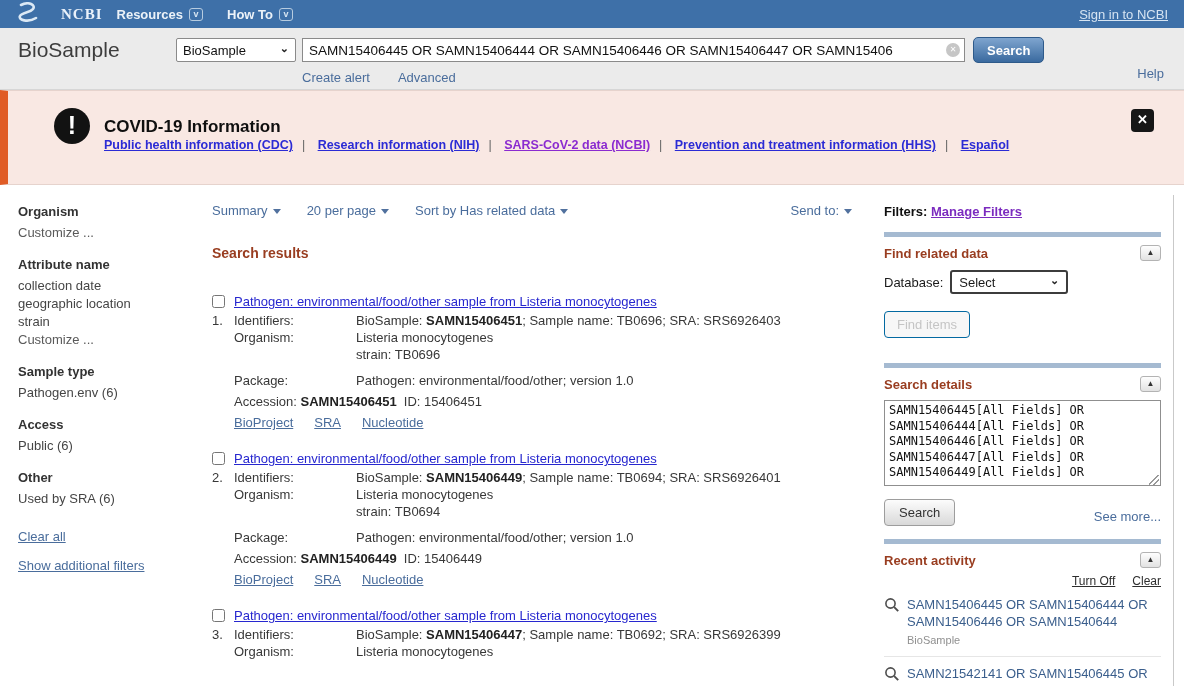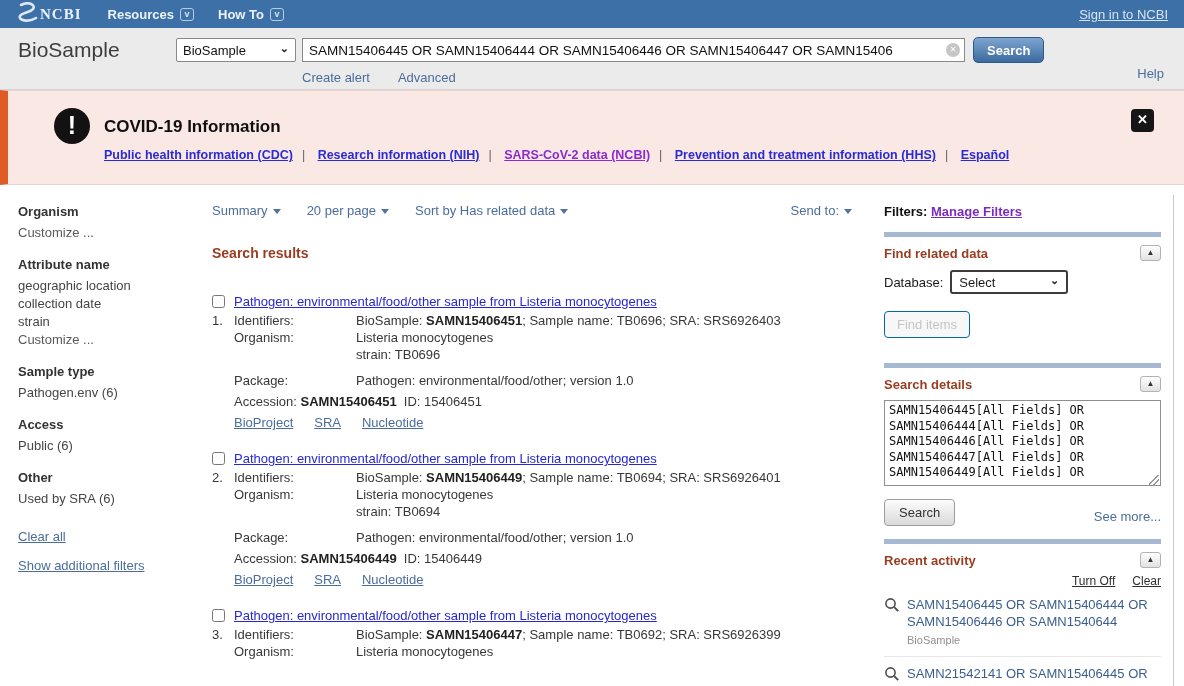--- a/index.html
+++ b/index.html
@@ -3,21 +3,21 @@
 <meta charset="utf-8">
 <style>
   * { box-sizing: border-box; }
   html,body { margin:0; padding:0; }
   body { font-family:"Liberation Sans", sans-serif; background:#fff; }
   a { cursor:pointer; }
   .page { position:relative; width:1184px; height:686px; overflow:hidden; background:#fff; }
 
   
   .navbar { height:28px; background:var(--navbar-bg,#3e70a8); display:flex; align-items:center; padding:0 16px; }
-  .logo { display:flex; align-items:center; gap:0; margin-right:26px; }
+  .logo { display:flex; align-items:center; gap:21px; margin-right:14px; }
   .logo-text { color:#e9f1fa; font-size:15px; font-weight:bold; letter-spacing:1px; font-family:"Liberation Serif",serif; }
   .nav-item { display:flex; align-items:center; gap:6px; color:#ecf2f8; font-size:13px; font-weight:bold; margin-right:24px; }
   .dd-box { width:14px; height:13px; border:1px solid #b7cce0; border-radius:3px; color:#d7e5f2; font-size:9px; line-height:11px; text-align:center; }
   .signin { margin-left:auto; color:#d6e4f2; font-size:13px; text-decoration:underline; }
 
   
   .search-header { height:62px; background:var(--header-bg,#ebebeb); padding:9px 18px 4px; position:relative; border-bottom:1px solid #d6d6d6; }
   .sh-row1 { display:flex; align-items:center; }
   .app-title { font-size:21px; color:#3d3d3d; width:158px; flex-shrink:0; }
   .fake-select { height:24px; width:120px; background:#fff; border:1px solid #8a8a8a; border-radius:2px; display:flex; align-items:center; justify-content:space-between; padding:0 6px; font-size:13px; color:#111; flex-shrink:0; }
@@ -27,21 +27,21 @@
   .clear-icon { position:absolute; right:5px; top:5px; width:14px; height:14px; border-radius:50%; background:#c6c6c6; color:#fff; font-size:10px; line-height:14px; text-align:center; cursor:pointer; }
   .search-btn { margin-left:8px; height:26px; padding:0 13px; border-radius:5px; border:1px solid #2e5a8a; background:linear-gradient(#7fa5cf,#3a6a9f); color:#fff; font-weight:bold; font-size:13px; cursor:pointer; }
   .sh-row2 { margin-left:284px; padding:7px 0 0; font-size:13px; display:flex; gap:28px; }
   .sh-row2 a, .help { color:var(--steel-blue,#4a6d9c); text-decoration:none; }
   .help { position:absolute; right:20px; bottom:8px; font-size:13px; }
 
   
   .banner { position:relative; height:95px; background:var(--banner-bg,#f9e8e3); border-top:1px solid #e6d3cd; border-bottom:1px solid #e6d3cd; border-left:8px solid var(--banner-accent,#e05c26); padding:12px 0 0 96px; }
   .alert-icon { position:absolute; left:46px; top:17px; width:36px; height:36px; border-radius:50%; background:#121212; color:#fff; font-weight:bold; font-size:25px; text-align:center; line-height:35px; }
   .banner-title { font-size:17px; font-weight:bold; color:#0f0f0f; margin-top:14px; }
-  .banner-links { margin-top:11px; font-size:12.5px; font-weight:bold; }
+  .banner-links { margin-top:1px; font-size:12.5px; font-weight:bold; }
   .banner-links a { color:#2b2bd5; text-decoration:underline; margin:0 5px; }
   .banner-links a.visited { color:#8b2bd0; }
   .banner-links a:first-child { margin-left:0; }
   .bsep { color:#666; font-weight:normal; margin:0 4px; }
   .close-btn { position:absolute; right:30px; top:18px; width:23px; height:23px; background:#161616; color:#fff; border-radius:4px; font-size:13px; font-weight:bold; text-align:center; line-height:22px; cursor:pointer; }
 
   
   .content { display:flex; margin-top:10px; height:491px; align-items:stretch; }
   .sidebar { width:200px; flex-shrink:0; padding:8px 0 0 18px; font-size:13px; color:#444; }
   .main { width:682px; flex-shrink:0; padding:8px 0 0 12px; }
@@ -165,22 +165,22 @@
 
   <div class="content">
 
     <div class="sidebar">
       <div class="fgroup">
         <div class="fgroup-h">Organism</div>
         <div class="fitem custom">Customize ...</div>
       </div>
       <div class="fgroup">
         <div class="fgroup-h">Attribute name</div>
+        <div class="fitem">collection date</div>
         <div class="fitem">geographic location</div>
-        <div class="fitem">collection date</div>
         <div class="fitem">strain</div>
         <div class="fitem custom">Customize ...</div>
       </div>
       <div class="fgroup">
         <div class="fgroup-h">Sample type</div>
         <div class="fitem">Pathogen.env (6)</div>
       </div>
       <div class="fgroup">
         <div class="fgroup-h">Access</div>
         <div class="fitem">Public (6)</div>

